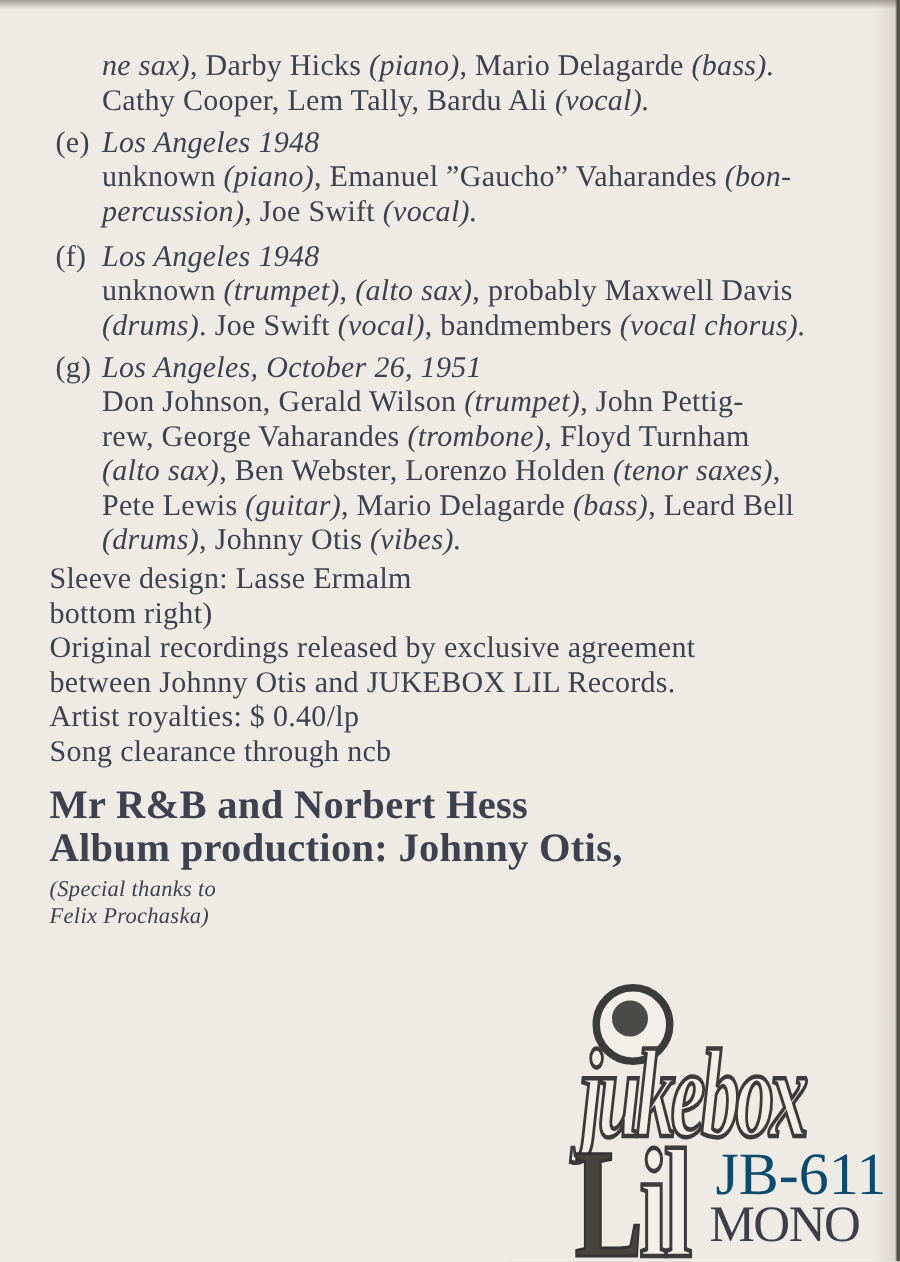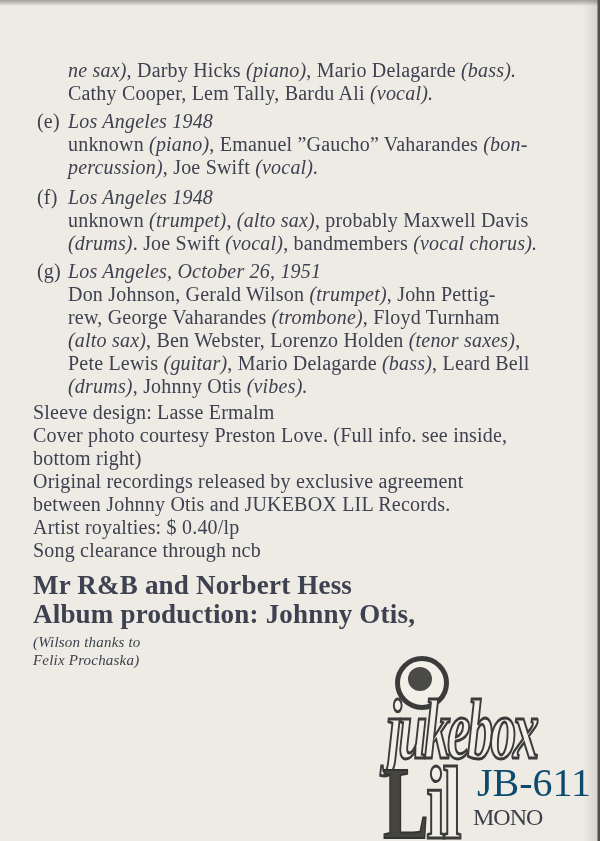--- a/index.html
+++ b/index.html
@@ -17,22 +17,22 @@
     content:""; position:absolute; top:0; left:0; right:0; height:6px;
     background:linear-gradient(180deg, rgba(88,85,79,.5), rgba(88,85,79,0));
     pointer-events:none;
   }
   .page::after { 
     content:""; position:absolute; top:0; bottom:0; right:0; width:18px;
     background:linear-gradient(90deg, rgba(110,105,95,0) 0, rgba(110,105,95,.10) 55%, rgba(110,105,95,.16) 82%, #53504a 90%, #53504a 100%);
     pointer-events:none;
   }
   .content {
-    position:absolute; top:0; left:0; width:584px; padding-top:44px;
-    font-size:20px; line-height:23px; letter-spacing:.2px;margin-top:15px;
+    position:absolute; top:0; left:0; width:584px; padding-top:33px;
+    font-size:20px; line-height:23px; letter-spacing:.2px;
   }
   .it { font-style:italic; }
   .line { white-space:nowrap; }
   .fragment { margin-left:68px; }
   .session { position:relative; margin-left:68px; margin-top:5px; }
   .session.f { margin-top:7px; }
   .session-label { position:absolute; left:-31px; top:0; }
   .credits { margin:3px 0 0 33px; }
   .production {
     margin:9px 0 0 33px; font-weight:bold; font-size:27px; line-height:29px;
@@ -69,21 +69,21 @@
   }
   .logo-L { color:#45443f; -webkit-text-stroke:2px #333; }
   .logo-il { color:#f2efe8; -webkit-text-stroke:3px #3b3b3b; }
   .logo-catalog {
     position:absolute; left:94px; top:116px;
     font-size:40px; line-height:34px; color:#0c4a6e; letter-spacing:0;
     white-space:nowrap;
   }
   .logo-format {
     position:absolute; left:90px; top:149px;
-    font-size:24px; line-height:36px; color:#3c3f4a; letter-spacing:-1px;
+    font-size:34px; line-height:36px; color:#3c3f4a; letter-spacing:-1px;
     white-space:nowrap;
   }
 </style>
 </head>
 <body>
 
 <div class="page">
   <div class="content">
 
     <div class="fragment">
@@ -110,35 +110,34 @@
       <div class="line it">Los Angeles, October 26, 1951</div>
       <div class="line"><span>Don Johnson, Gerald Wilson </span><span class="it">(trumpet)</span><span>, John Pettig-</span></div>
       <div class="line"><span>rew, George Vaharandes </span><span class="it">(trombone)</span><span>, Floyd Turnham</span></div>
       <div class="line"><span class="it">(alto sax)</span><span>, Ben Webster, Lorenzo Holden </span><span class="it">(tenor saxes)</span><span>,</span></div>
       <div class="line"><span>Pete Lewis </span><span class="it">(guitar)</span><span>, Mario Delagarde </span><span class="it">(bass)</span><span>, Leard Bell</span></div>
       <div class="line"><span class="it">(drums)</span><span>, Johnny Otis </span><span class="it">(vibes).</span></div>
     </div>
 
     <div class="credits">
       <div class="line">Sleeve design: Lasse Ermalm</div>
-      <div class="line">Cover photo courtesy Preston Love. (Full info. see inside,</div>
       <div class="line">bottom right)</div>
       <div class="line">Original recordings released by exclusive agreement</div>
       <div class="line">between Johnny Otis and JUKEBOX LIL Records.</div>
       <div class="line">Artist royalties: $ 0.40/lp</div>
       <div class="line">Song clearance through ncb</div>
     </div>
 
     <div class="production">
       <div class="line">Mr R&amp;B and Norbert Hess</div>
       <div class="line">Album production: Johnny Otis,</div>
     </div>
 
     <div class="thanks">
-      <div class="line">(Wilson thanks to</div>
+      <div class="line">(Special thanks to</div>
       <div class="line">Felix Prochaska)</div>
     </div>
 
   </div>
 
   <div class="logo">
     <div class="logo-dot">
       <div class="logo-dot-inner"></div>
     </div>
     <div class="logo-jukebox">jukebox</div>

